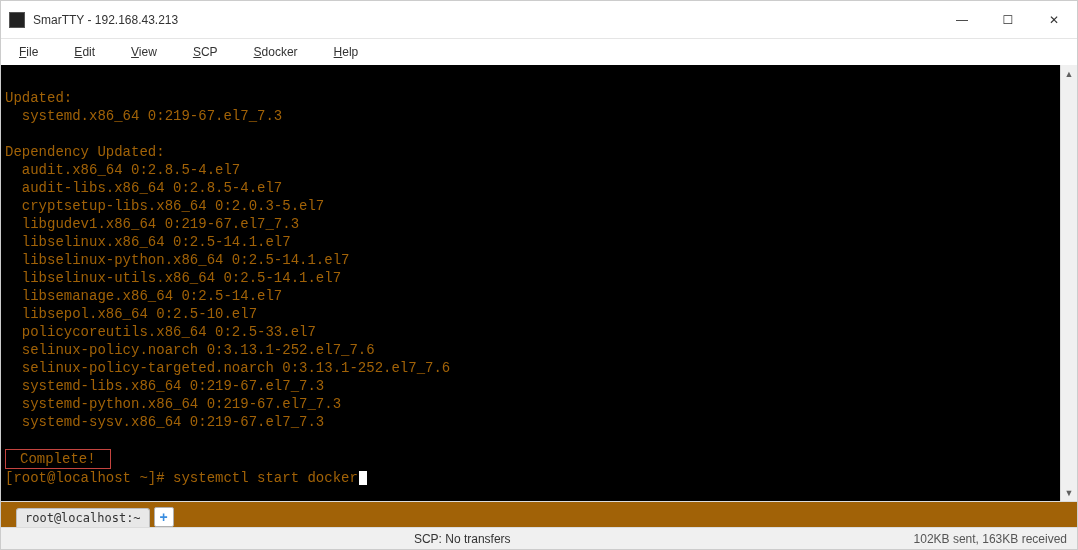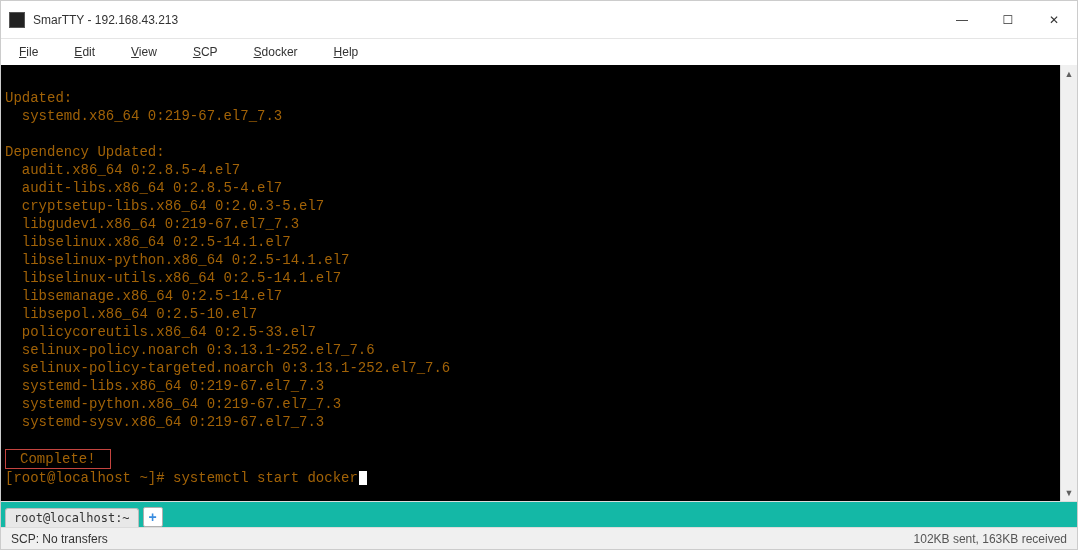--- a/index.html
+++ b/index.html
@@ -92,24 +92,24 @@
       display: flex;
       align-items: center;
       justify-content: center;
       font-size: 9px;
       color: #606060;
       cursor: pointer;
     }
     .sb-track { flex: 1; width: 100%; }
     .tabbar {
       height: 26px;
-      background: #14b8a6;
+      background: #a16207;
       display: flex;
       align-items: flex-end;
-      padding: 0 4px;
+      padding: 0 15px;
       border-top: 1px solid #dcdcdc;
       gap: 4px;
     }
     .tab {
       background: #e8e8e8;
       border: 1px solid #bcbcbc;
       border-bottom: none;
       border-radius: 3px 3px 0 0;
       padding: 2px 8px;
       font-family: "Consolas", monospace;
@@ -134,21 +134,21 @@
     .statusbar {
       height: 22px;
       background: #f0f0f0;
       border-top: 1px solid #dcdcdc;
       display: flex;
       align-items: center;
       padding: 0 10px;
       font-size: 12px;
       color: #333;
     }
-    .status-left { flex: 1; }
+    .status-left { flex: 1; text-align: center; }
     .status-right { color: #555; }
     .cmd-cursor {
       display: inline-block;
       width: 8px;
       height: 14px;
       background: #fff;
       vertical-align: middle;
       margin-left: 1px;
     }
   </style>

